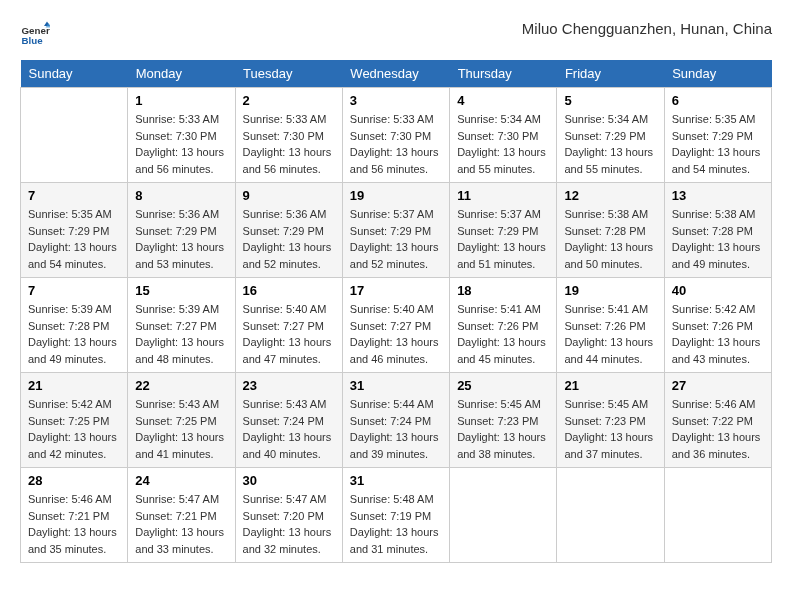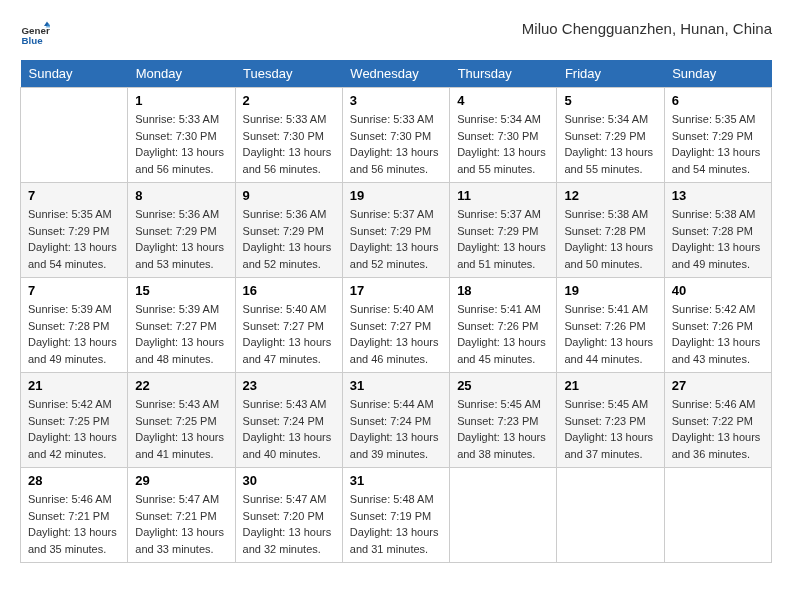--- a/index.html
+++ b/index.html
@@ -224,21 +224,21 @@
           <span class="day-number">27</span>
           <div class="day-info">Sunrise: 5:46 AM<br>Sunset: 7:22 PM<br>Daylight: 13 hours and 36 minutes.</div>
         </td>
       </tr>
       <tr>
         <td>
           <span class="day-number">28</span>
           <div class="day-info">Sunrise: 5:46 AM<br>Sunset: 7:21 PM<br>Daylight: 13 hours and 35 minutes.</div>
         </td>
         <td>
-          <span class="day-number">29</span>
+          <span class="day-number">24</span>
           <div class="day-info">Sunrise: 5:47 AM<br>Sunset: 7:21 PM<br>Daylight: 13 hours and 33 minutes.</div>
         </td>
         <td>
           <span class="day-number">30</span>
           <div class="day-info">Sunrise: 5:47 AM<br>Sunset: 7:20 PM<br>Daylight: 13 hours and 32 minutes.</div>
         </td>
         <td>
           <span class="day-number">31</span>
           <div class="day-info">Sunrise: 5:48 AM<br>Sunset: 7:19 PM<br>Daylight: 13 hours and 31 minutes.</div>
         </td>

